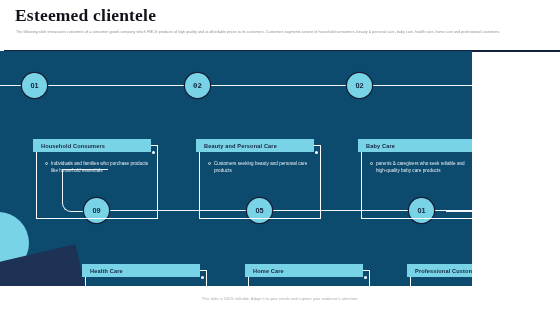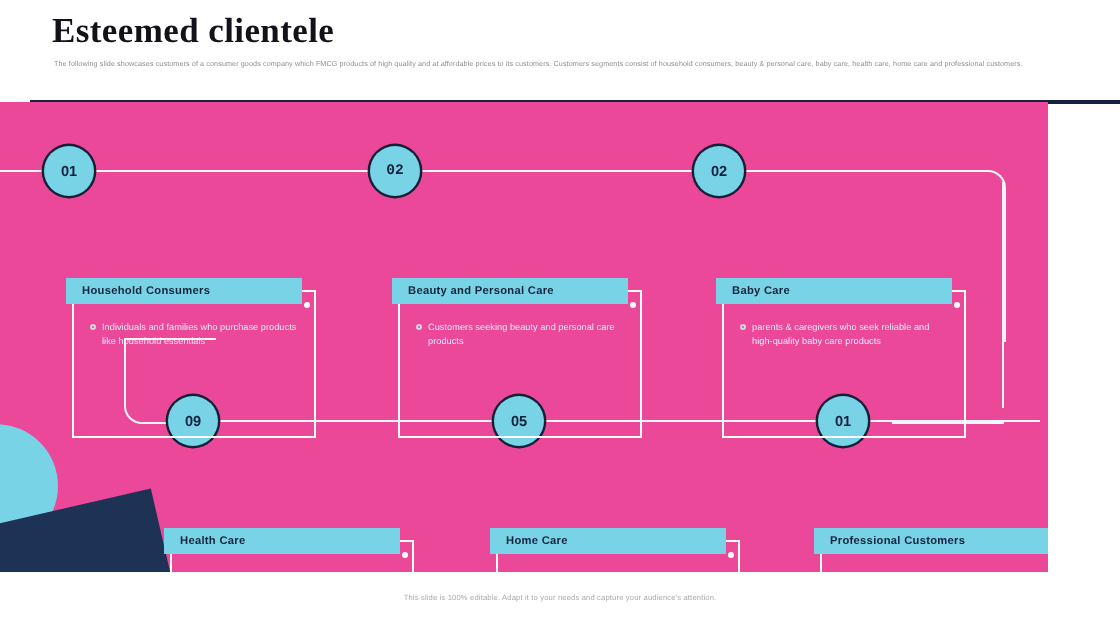--- a/index.html
+++ b/index.html
@@ -2,36 +2,36 @@
 <html><head>
 <meta charset="utf-8">
 <style>
   html,body{margin:0;padding:0;}
   body{
     width:560px;height:315px;background:#ffffff;
     font-family:"Liberation Sans",sans-serif;
     overflow:hidden;position:relative;
   }
   
-  #slide-header{position:absolute;left:15px;top:0;width:452px;height:53px;background:#fff;}
+  #slide-header{position:absolute;left:4px;top:0;width:452px;height:53px;background:#fff;}
   #page-title{
     position:absolute;left:11px;top:5px;
     font-family:"Liberation Serif",serif;
     font-weight:bold;font-size:17.5px;color:#12121a;letter-spacing:.2px;
   }
   #subtitle{
     position:absolute;left:12px;top:29px;width:538px;
     font-size:3.6px;line-height:1.95;color:#8d8f96;letter-spacing:.05px;
     text-align:left;
   }
   #header-rule{position:absolute;left:0;top:50px;width:560px;height:1.5px;background:#15223f;}
   
   #panel{
-    position:absolute;left:0;top:51px;width:524px;height:235px;
-    background:#ec4899;overflow:hidden;
+    position:absolute;left:0;top:51px;width:457px;height:235px;
+    background:#0c4a6e;overflow:hidden;padding-left:15px;
   }
   #deco-circle{
     position:absolute;left:-33px;top:161px;width:62px;height:62px;
     border-radius:50%;background:#79d3e6;
   }
   #deco-swoosh{
     position:absolute;left:-28px;top:205px;width:110px;height:46px;
     background:#1d3254;border-radius:0 0 0 60px;transform:rotate(-13deg);
   }
   

